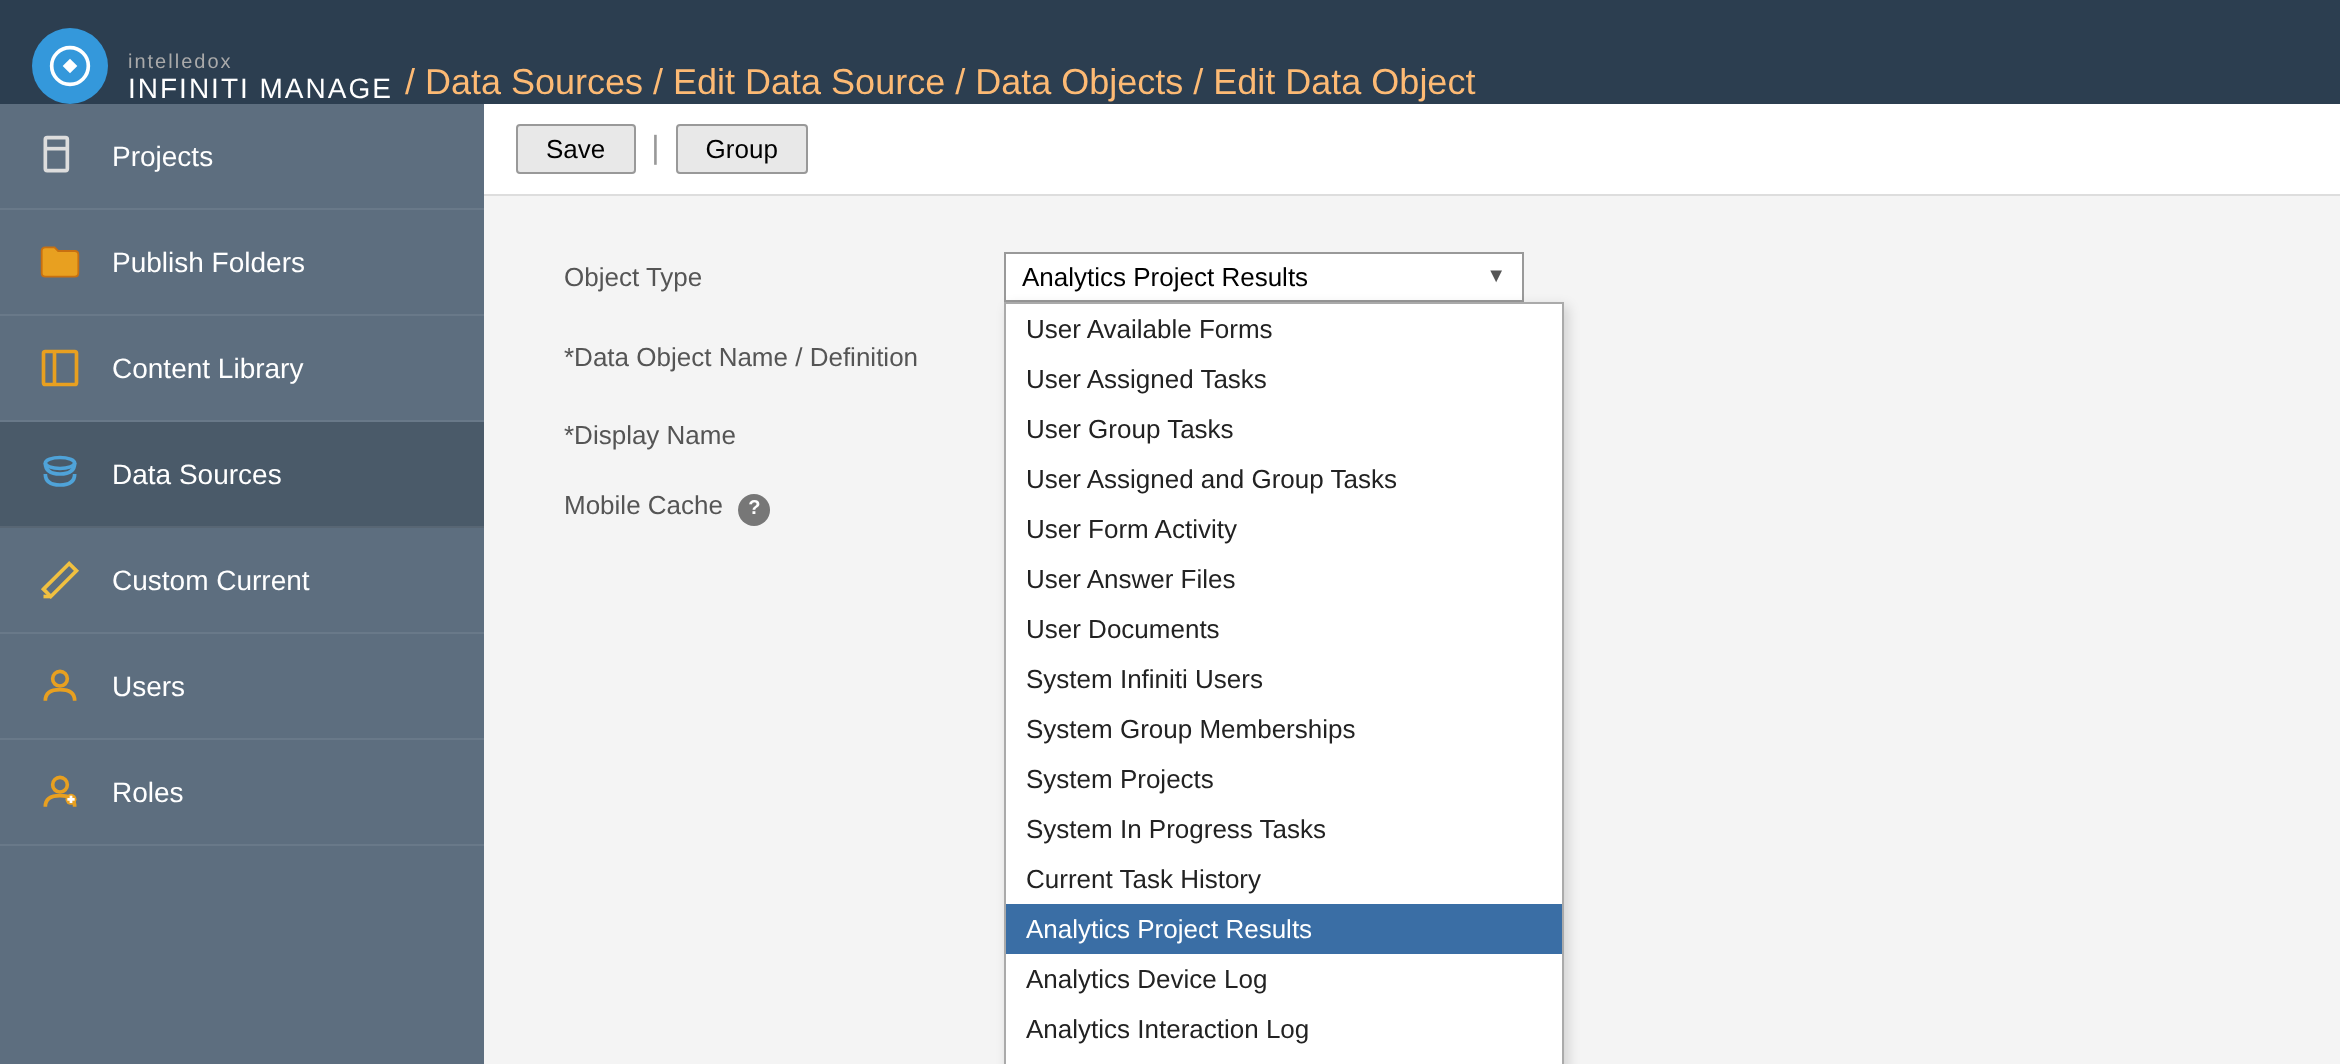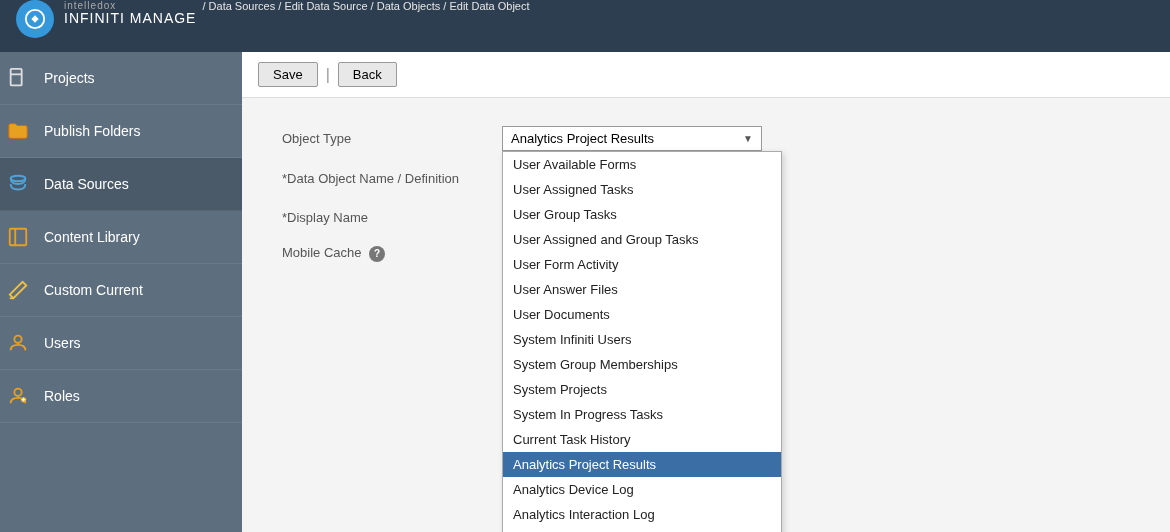--- a/index.html
+++ b/index.html
@@ -3,21 +3,21 @@
   <meta charset="utf-8">
   <style>
     * { margin: 0; padding: 0; box-sizing: border-box; }
     body { font-family: Arial, sans-serif; font-size: 13px; background: #f0f0f0; width: 1170px; height: 532px; overflow: hidden; }
 
     
     .header {
       background: #2c3e50;
       height: 52px;
       display: flex;
-      align-items: flex-start;
+      align-items: flex-end;
       padding: 0 16px;
       color: white;
     }
     .header-logo {
       width: 38px;
       height: 38px;
       background: #3498db;
       border-radius: 50%;
       display: flex;
       align-items: center;
@@ -36,42 +36,42 @@
       color: #aaa;
       letter-spacing: 1px;
     }
     .header-brand-bottom {
       font-size: 14px;
       font-weight: normal;
       color: white;
       letter-spacing: 1px;
     }
     .header-breadcrumb {
-      color: #e5e5e5;
-      font-size: 11px;
+      color: #fdba74;
+      font-size: 18px;
       margin-left: 6px;
     }
 
     
     .layout {
       display: flex;
       height: calc(532px - 52px);
     }
 
     
     .sidebar {
       width: 242px;
       background: #5d6e7f;
       flex-shrink: 0;
       overflow-y: auto;
     }
     .sidebar-item {
       display: flex;
       align-items: center;
-      padding: 12px 4px;
+      padding: 12px 16px;
       color: white;
       cursor: pointer;
       border-bottom: 1px solid rgba(255,255,255,0.08);
     }
     .sidebar-item.active { background: #4a5a69; }
     .sidebar-icon {
       width: 28px;
       height: 28px;
       margin-right: 12px;
       display: flex;
@@ -228,38 +228,38 @@
       <span class="sidebar-label">Projects</span>
     </div>
       <div class="sidebar-item">
       <div class="sidebar-icon">
           <svg width="22" height="22" viewBox="0 0 24 24" fill="#e8a020" stroke="#c87010" stroke-width="1">
             <path d="M2 6 Q2 4 4 4 L9 4 L11 6 L20 6 Q22 6 22 8 L22 18 Q22 20 20 20 L4 20 Q2 20 2 18 Z"></path>
           </svg>
         </div>
       <span class="sidebar-label">Publish Folders</span>
     </div>
+      <div class="sidebar-item">
+      <div class="sidebar-icon">
+          <svg width="22" height="22" viewBox="0 0 24 24" fill="none" stroke="#e8a020" stroke-width="2">
+            <rect x="3" y="3" width="18" height="18" rx="1"></rect>
+            <line x1="9" y1="3" x2="9" y2="21"></line>
+          </svg>
+        </div>
+      <span class="sidebar-label">Content Library</span>
+    </div>
       <div class="sidebar-item active">
       <div class="sidebar-icon">
           <svg width="22" height="22" viewBox="0 0 24 24" fill="none" stroke="#4fa3d9" stroke-width="2">
             <ellipse cx="12" cy="6" rx="8" ry="3"></ellipse>
             <path d="M4 6 Q4 12 12 12 Q20 12 20 6"></path>
             <path d="M4 12 Q4 18 12 18 Q20 18 20 12"></path>
           </svg>
         </div>
       <span class="sidebar-label">Data Sources</span>
-    </div>
-      <div class="sidebar-item">
-      <div class="sidebar-icon">
-          <svg width="22" height="22" viewBox="0 0 24 24" fill="none" stroke="#e8a020" stroke-width="2">
-            <rect x="3" y="3" width="18" height="18" rx="1"></rect>
-            <line x1="9" y1="3" x2="9" y2="21"></line>
-          </svg>
-        </div>
-      <span class="sidebar-label">Content Library</span>
     </div>
       <div class="sidebar-item">
       <div class="sidebar-icon">
           <svg width="22" height="22" viewBox="0 0 24 24" fill="none" stroke="#f0c040" stroke-width="2">
             <path d="M3 17 L17 3 L21 7 L7 21 Z"></path>
             <line x1="3" y1="21" x2="7" y2="21"></line>
           </svg>
         </div>
       <span class="sidebar-label">Custom Current</span>
     </div>
@@ -283,21 +283,21 @@
           </svg>
         </div>
       <span class="sidebar-label">Roles</span>
     </div>
     </div>
 
   <div class="main">
     <div class="toolbar">
       <button class="btn">Save</button>
       <span class="toolbar-sep">|</span>
-      <button class="btn">Back</button>
+      <button class="btn">Group</button>
     </div>
 
     <div class="form-area">
       <table class="form-table">
         <tbody>
             <tr>
           <td>Object Type</td>
           <td>
             <div class="select-wrapper">
               <div class="select-display">

